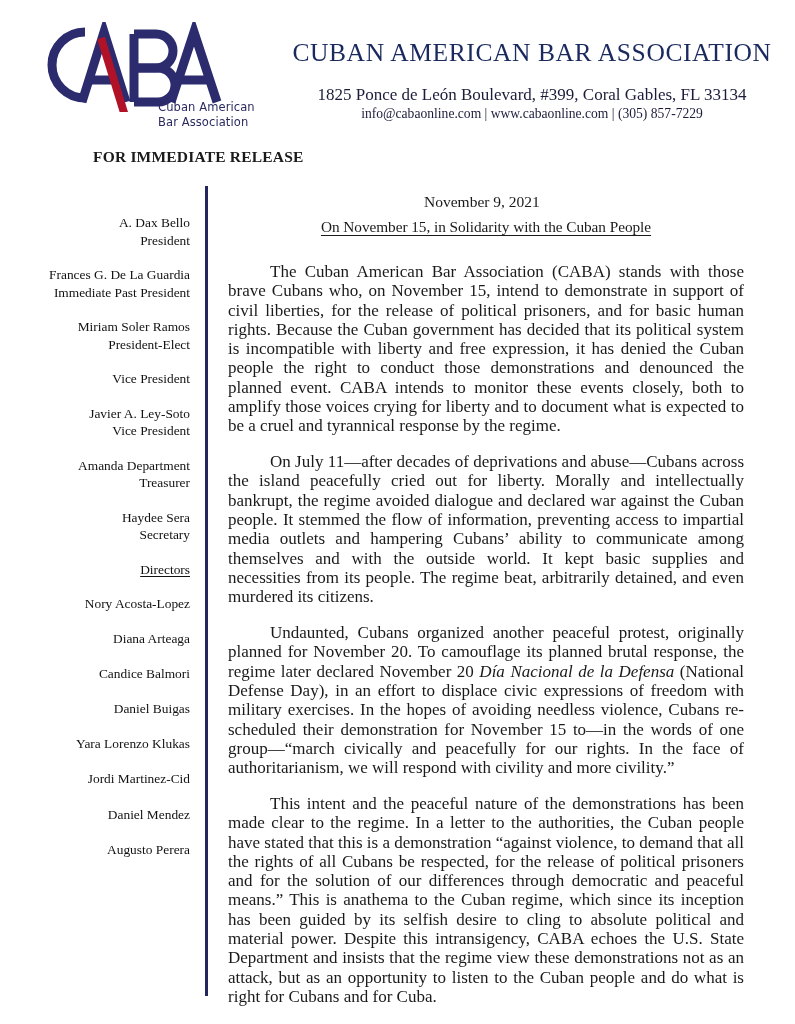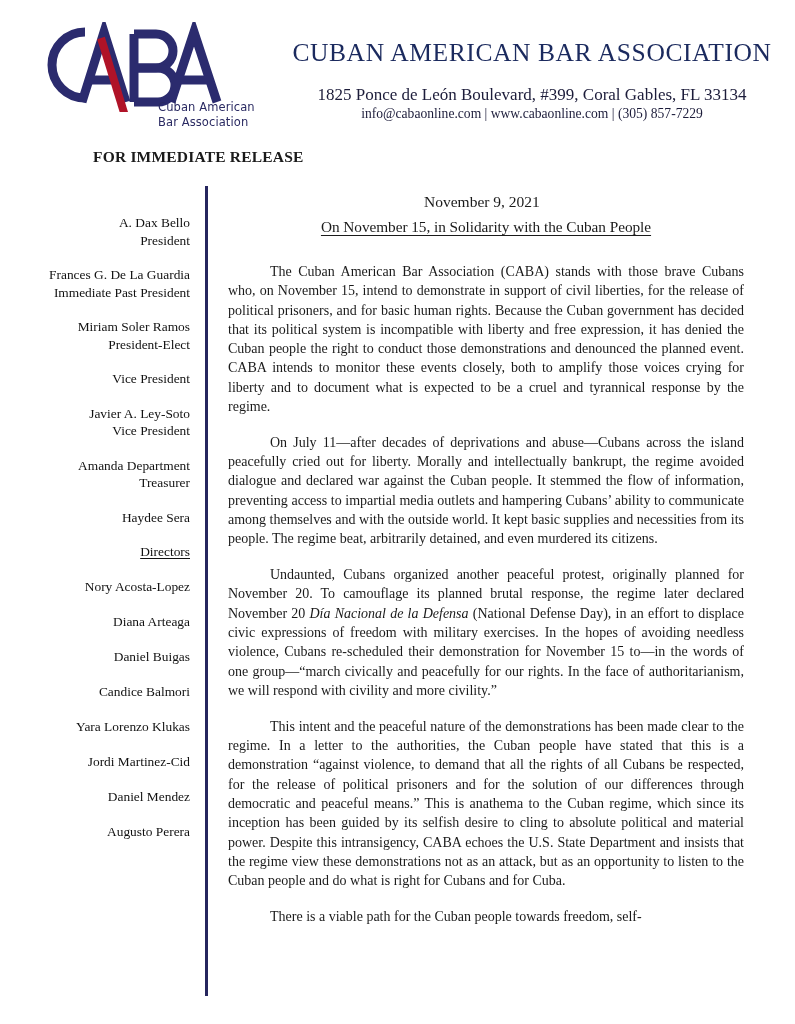--- a/index.html
+++ b/index.html
@@ -143,21 +143,21 @@
   .doc-title {
     text-align: center;
     font-size: 15.3px;
     font-weight: normal;
     text-decoration: underline;
     text-underline-offset: 2.5px;
     margin-bottom: 26px;
     letter-spacing: -.05px;
   }
   .para {
-    font-size: 14px;
+    font-size: 17px;
     line-height: 19.3px;
     text-align: justify;
     text-indent: 42px;
     margin: 0 0 16.5px 0;
     hyphens: none;
   }
   .para.last { margin-bottom: 0; }
   .para i { font-style: italic; }
 </style>
 </head>
@@ -222,28 +222,29 @@
   <div class="officer">
     <span class="name">Javier A. Ley-Soto</span>
     <span class="role">Vice President</span>
   </div>
   <div class="officer">
     <span class="name">Amanda Department</span>
     <span class="role">Treasurer</span>
   </div>
   <div class="officer">
     <span class="name">Haydee Sera</span>
+    <span class="role">Secretary</span>
   </div>
 
   <div class="directors-heading">Directors</div>
 
   <div class="director">Nory Acosta-Lopez</div>
   <div class="director">Diana Arteaga</div>
+  <div class="director">Candice Balmori</div>
   <div class="director">Daniel Buigas</div>
-  <div class="director">Candice Balmori</div>
   <div class="director">Yara Lorenzo Klukas</div>
   <div class="director">Jordi Martinez-Cid</div>
   <div class="director">Daniel Mendez</div>
   <div class="director">Augusto Perera</div>
 </div>
 
 <div class="content">
   <div class="doc-title">On November 15, in Solidarity with the Cuban People</div>
 
   <p class="para">The Cuban American Bar Association (CABA) stands with those brave Cubans who, on November 15, intend to demonstrate in support of civil liberties, for the release of political prisoners, and for basic human rights.  Because the Cuban government has decided that its political system is incompatible with liberty and free expression, it has denied the Cuban people the right to conduct those demonstrations and denounced the planned event. CABA intends to monitor these events closely, both to amplify those voices crying for liberty and to document what is expected to be a cruel and tyrannical response by the regime.</p>

